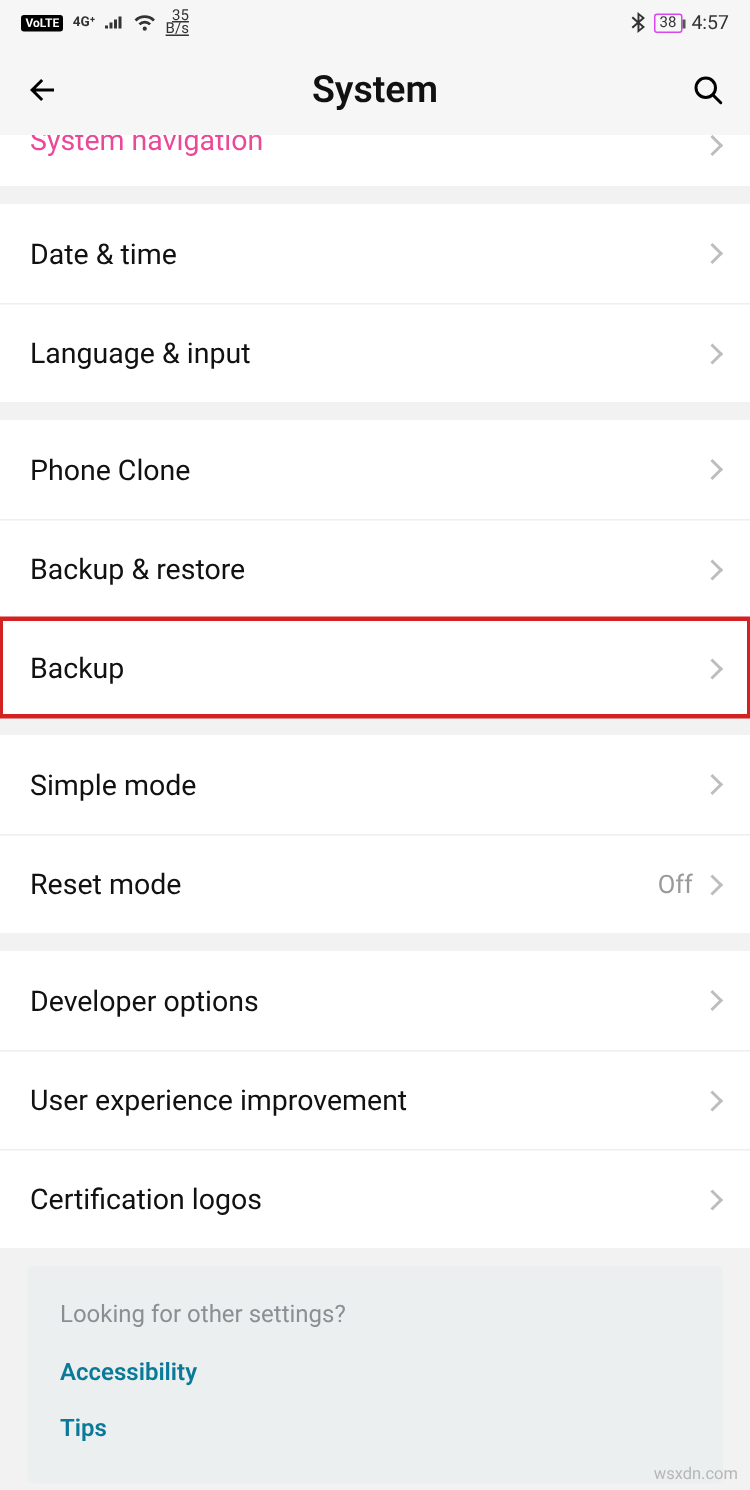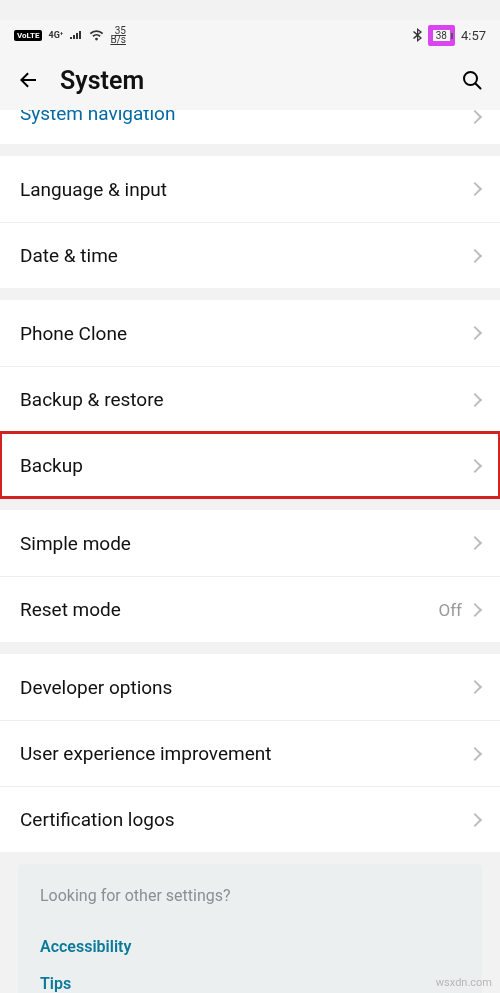--- a/index.html
+++ b/index.html
@@ -15,33 +15,32 @@
 
     
     .status-bar {
       height: 30px;
       background: #f6f6f6;
       display: flex;
       justify-content: space-between;
       padding: 0 14px;
       font-size: 12px;
       color: #333;
-      margin-top: 20px;
     }
     .status-left { display: flex; align-items: center; gap: 6px; }
     .status-right { display: flex; align-items: center; gap: 6px; }
     .volte-badge {
       background: #000; color: #fff; font-size: 8px; font-weight: bold;
       padding: 1px 3px; border-radius: 2px;
     }
     .sig-4g { font-size: 9px; font-weight: bold; }
     .net-speed { font-size: 10px; line-height: 9px; text-align: right; text-decoration: underline; }
     .bt-icon, .wifi-icon { font-size: 12px; }
     .battery-box {
-      display: inline-flex; align-items: center; border: 5px solid #d946ef;
+      display: inline-flex; align-items: center; border: 1px solid #d946ef;
       border-radius: 2px; padding: 0 3px; font-size: 10px; position: relative;
     }
     .battery-box::after {
       content: ""; position: absolute; right: -3px; top: 3px;
       width: 2px; height: 6px; background: #555;
     }
     .clock { font-size: 13px; }
 
     
     .header {
@@ -51,20 +50,21 @@
       align-items: center;
       padding: 0 16px;
       gap: 20px;
     }
     .back-btn { width: 24px; height: 24px; cursor: pointer; }
     .title {
       font-size: 25px;
       font-weight: 600;
       flex: 1;
       color: #111;
+      text-align: center;
     }
     .search-btn { width: 24px; height: 24px; cursor: pointer; }
 
     
     .content {
       background: #f2f2f2;
     }
     .group {
       background: #fff;
       margin-bottom: 12px;
@@ -79,21 +79,21 @@
       cursor: pointer;
     }
     .row:first-child { border-top: none; }
     .group.first .row:first-child {
       height: 34px;
       align-items: flex-start;
       padding-top: 2px;
       overflow: hidden;
     }
     .group.first .row:first-child .row-label {
-      color: #0369a1;
+      color: #ec4899;
       transform: translateY(-10px);
     }
     .row-label {
       font-size: 19px;
       color: #111;
     }
     .row-right {
       display: flex;
       align-items: center;
       gap: 8px;
@@ -118,21 +118,21 @@
     
     .other-panel {
       background: #eceff0;
       margin: 0 18px;
       border-radius: 4px;
       padding: 22px 22px 10px 22px;
     }
     .other-title {
       color: #8a8f93;
       font-size: 16px;
-      margin-bottom: 32px;
+      margin-bottom: 20px;
     }
     .other-link {
       color: #0b7a99;
       font-size: 16px;
       font-weight: 600;
       margin-bottom: 18px;
       cursor: pointer;
     }
 
     
@@ -200,27 +200,27 @@
     <div class="group first">
       <div class="row">
         <span class="row-label">System navigation</span>
         <span class="row-right">
           <span class="chev"></span>
         </span>
       </div>
     </div>
     <div class="group">
       <div class="row">
+        <span class="row-label">Date &amp; time</span>
+        <span class="row-right">
+          <span class="chev"></span>
+        </span>
+      </div>
+      <div class="row">
         <span class="row-label">Language &amp; input</span>
-        <span class="row-right">
-          <span class="chev"></span>
-        </span>
-      </div>
-      <div class="row">
-        <span class="row-label">Date &amp; time</span>
         <span class="row-right">
           <span class="chev"></span>
         </span>
       </div>
     </div>
     <div class="group">
       <div class="row">
         <span class="row-label">Phone Clone</span>
         <span class="row-right">
           <span class="chev"></span>

